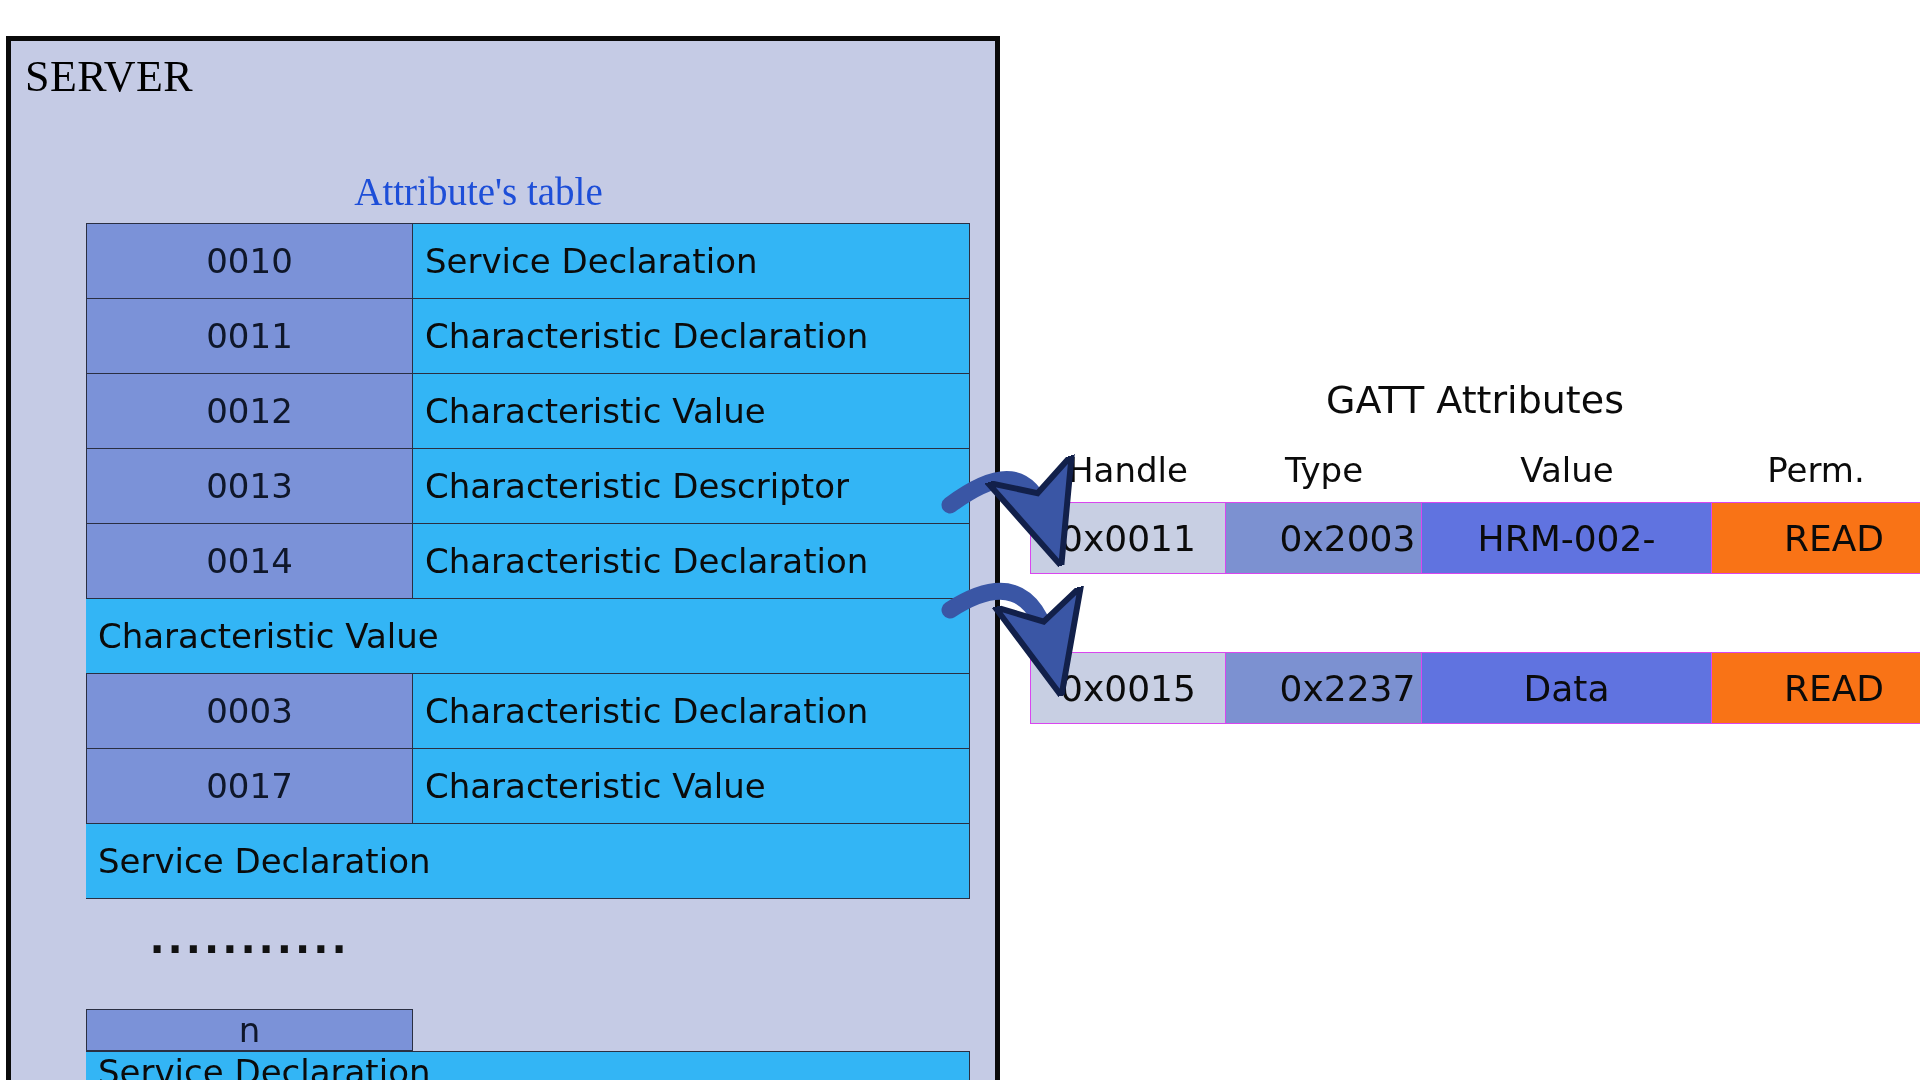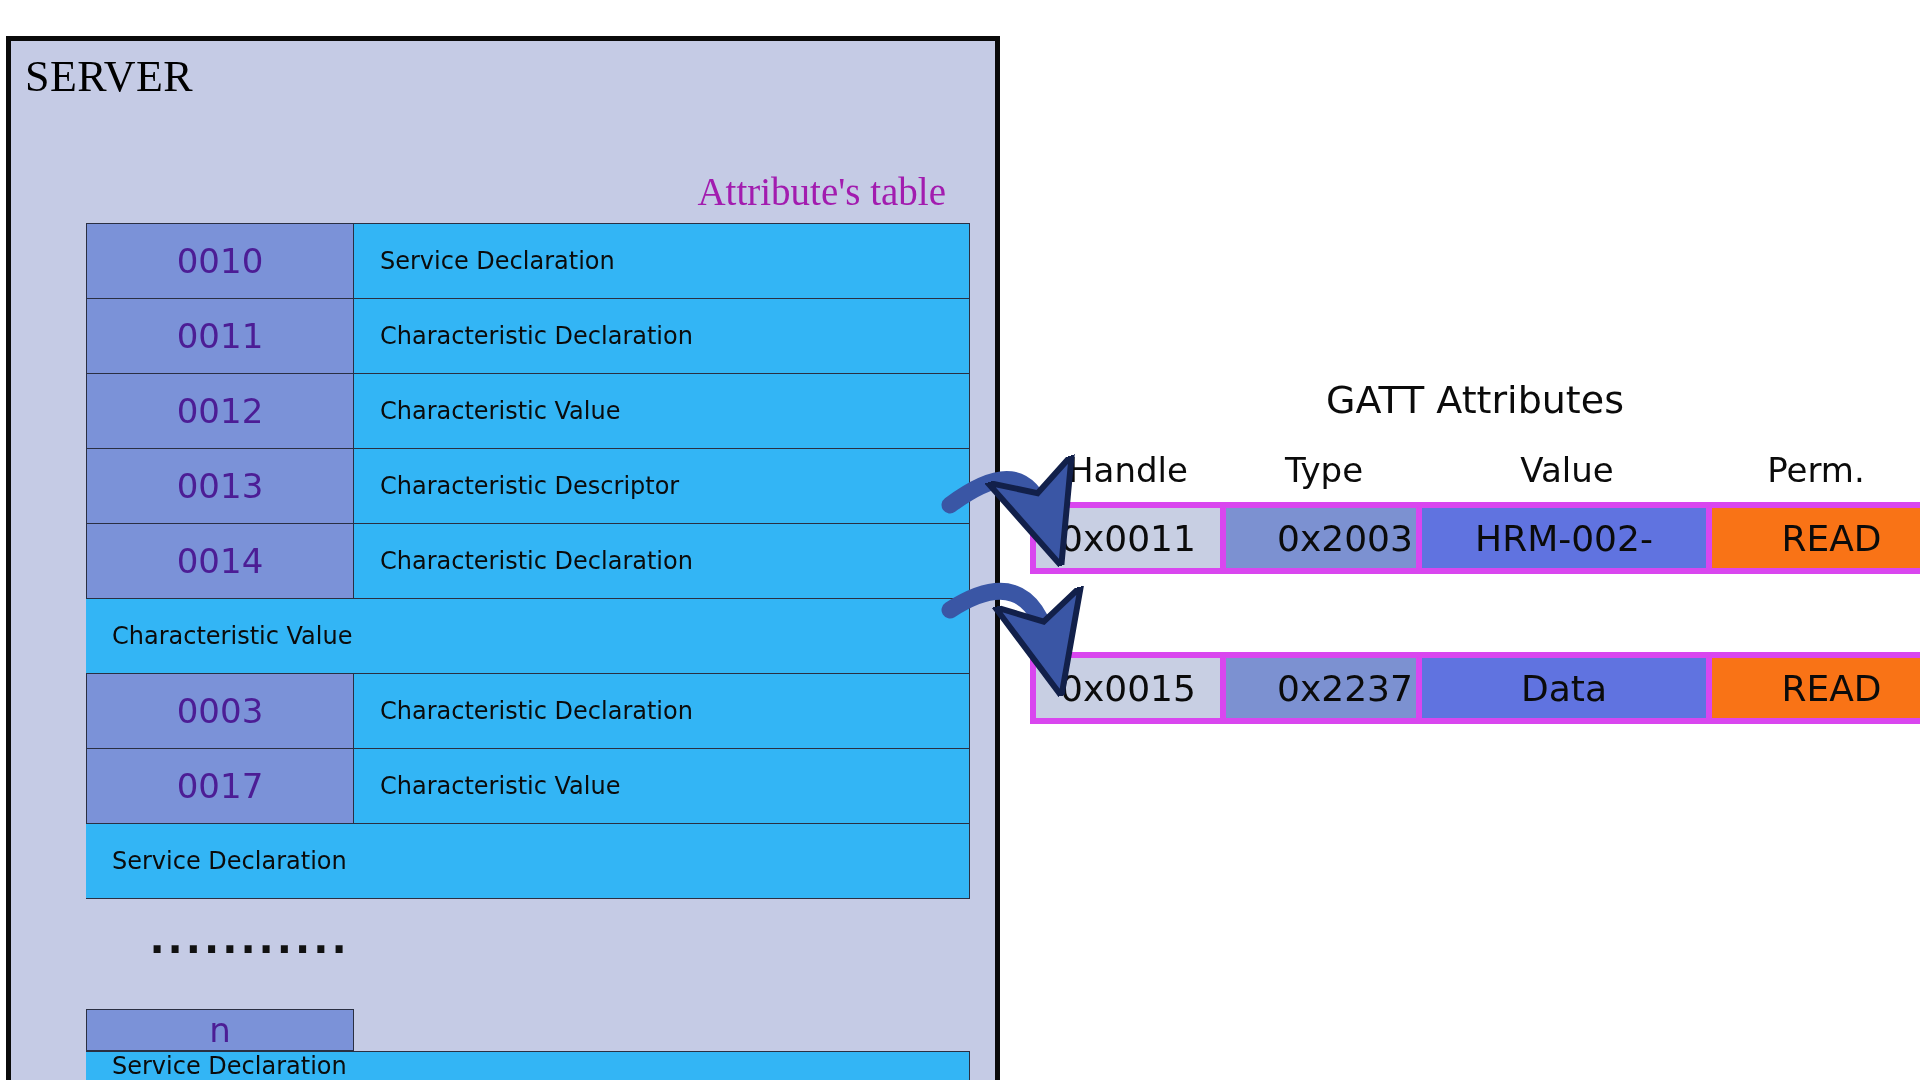--- a/index.html
+++ b/index.html
@@ -22,50 +22,50 @@
   }
   #server-title {
     position: absolute; left: 14px; top: 10px;
     font-family: "Liberation Serif", "DejaVu Serif", serif;
     font-size: 44px; color: #000;
     letter-spacing: .5px;
     white-space: nowrap;
   }
   #attr-table-caption {
     position: absolute; left: 0; top: 128px;
-    width: 935px; text-align: right;
+    width: 935px; text-align: center;
     font-family: "Liberation Serif", "DejaVu Serif", serif;
-    font-size: 39px; color: #a21caf;
+    font-size: 39px; color: #1d4ed8;
   }
 
   
   #attr-table {
     position: absolute;
     left: 75px; top: 182px;
     width: 884px;
     border-collapse: collapse;
   }
   #attr-table .arow { display: flex; height: 76px; }
   #attr-table .arow + .arow { margin-top: -1px; }
   .acell-handle {
-    width: 268px; height: 100%;
+    width: 327px; height: 100%;
     background: #7b92d8;
     border: 1px solid #2a2f42;
     display: flex; align-items: center; justify-content: center;
-    font-size: 34px; color: #4c1d95;
+    font-size: 34px; color: #0f172a;
     font-family: "DejaVu Sans", sans-serif;
   }
   .acell-desc {
     flex: 1; height: 100%;
     background: #33b5f5;
     border: 1px solid #2a2f42;
     border-left: none;
     display: flex; align-items: center;
-    padding-left: 26px;
-    font-size: 24px; color: #0b0b0b;
+    padding-left: 12px;
+    font-size: 34px; color: #0b0b0b;
     font-family: "DejaVu Sans", sans-serif;
     white-space: nowrap;
   }
 
   
   #attr-ellipsis {
     position: absolute;
     left: 75px; top: 878px;
     width: 327px; text-align: center;
     font-size: 40px; font-weight: 700;
@@ -87,21 +87,21 @@
   #gatt-headers {
     position: absolute; left: 1030px; top: 450px;
     width: 890px; display: flex;
     font-size: 34px; color: #0b0b0b;
   }
   #gatt-headers > div { text-align: center; }
 
   .gatt-row { position: absolute; left: 1030px; display: flex; height: 72px; }
   .gcell {
     height: 100%;
-    border: 6px solid #d946ef;
+    border: 1px solid #d946ef;
     display: flex; align-items: center; justify-content: center;
     font-size: 36px; color: #0b0b0b;
     font-family: "DejaVu Sans", sans-serif;
     white-space: nowrap;
   }
   .gcell + .gcell { border-left: none; }
   .g-handle { width: 196px; background: #c8cfe3; }
   .g-type   { width: 196px; background: #7c91d1; padding-left: 48px; }
   .g-value  { width: 290px; background: #6073e0; }
   .g-perm   { width: 245px; background: #f97316; }

